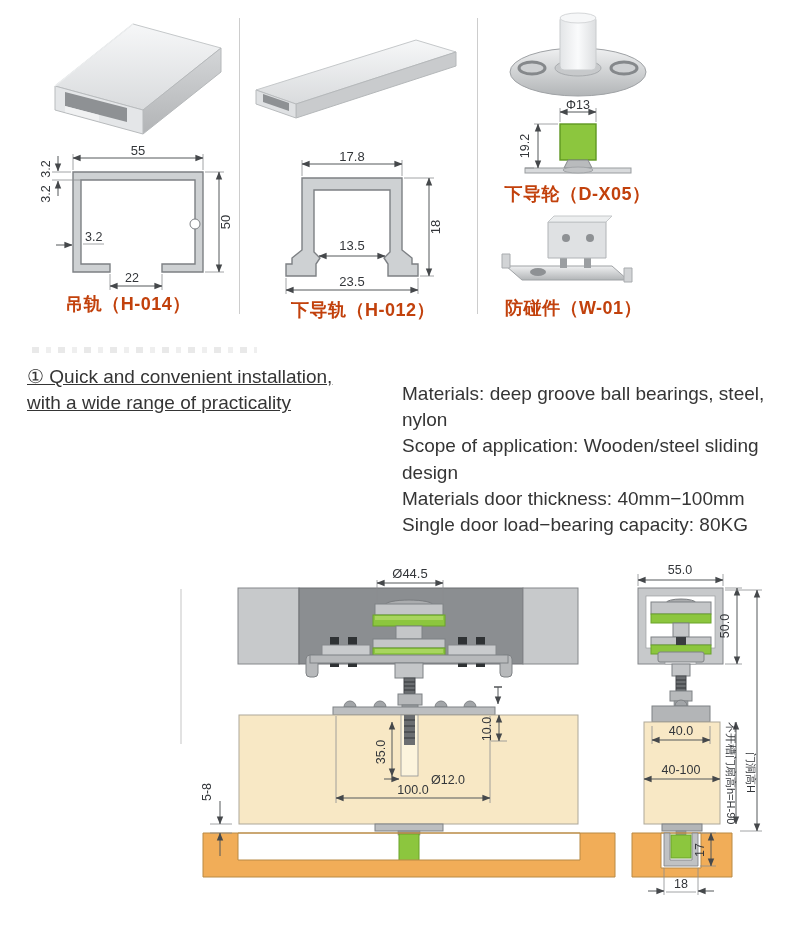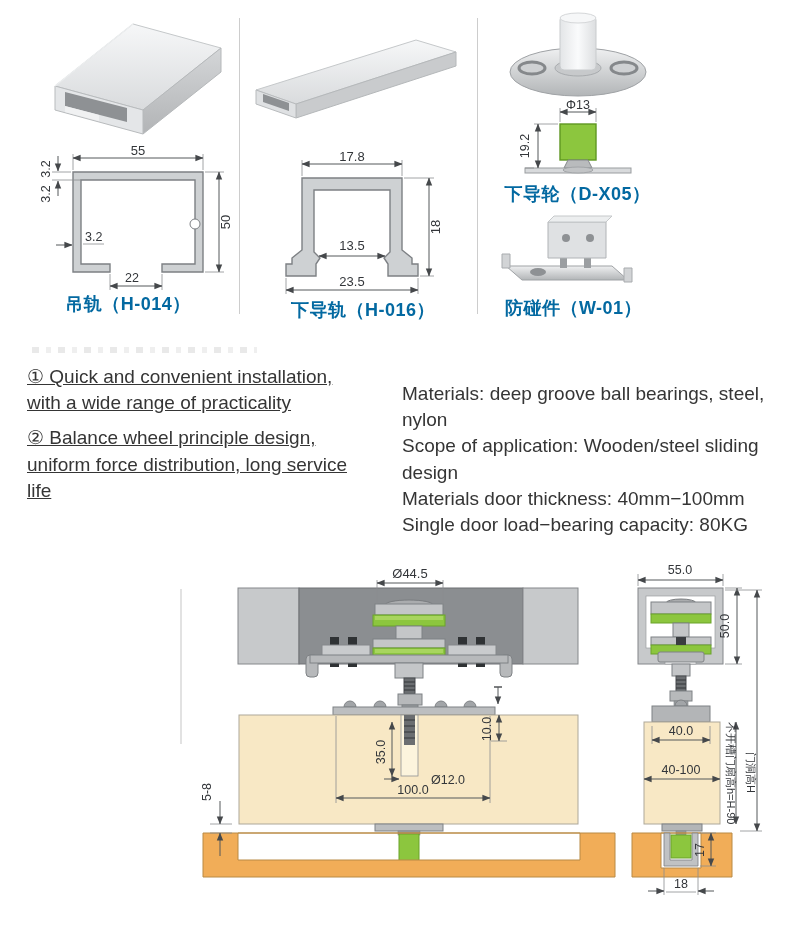--- a/index.html
+++ b/index.html
@@ -1,18 +1,18 @@
 <!DOCTYPE html>
 <html><head>
 <meta charset="utf-8">
 <style>
   html,body{margin:0;padding:0;background:#fff;}
   .page{position:relative;width:800px;height:948px;background:#ffffff;overflow:hidden;
         font-family:"Liberation Sans", sans-serif;color:#333;}
-  .plabel{position:absolute;text-align:center;font-size:18px;font-weight:600;color:#0369a1;letter-spacing:.5px;}
+  .plabel{position:absolute;text-align:center;font-size:18px;font-weight:600;color:#c2410c;letter-spacing:.5px;}
   .vdiv{position:absolute;top:18px;width:1px;height:296px;background:#cdcdcd;}
   .feat{position:absolute;left:18px;top:355px;width:358px;font-size:19px;line-height:1.38;color:#353535;}
   .feat p{margin:9px;text-decoration:underline;}
   .specs{position:absolute;left:392px;top:381px;width:408px;font-size:19px;line-height:1.38;color:#353535;margin-left:10px;}
   .specs p{margin:0;}
   .artifact{position:absolute;left:32px;top:347px;width:225px;height:6px;opacity:.55;
     background:repeating-linear-gradient(90deg,#d7d7d7 0 7px,transparent 7px 14px,#e2e2e2 14px 19px,transparent 19px 26px);}
   svg{position:absolute;overflow:visible;}
   .dl{stroke:#55585b;stroke-width:1;fill:none;}
   .ext{stroke:#8a8d90;stroke-width:.8;fill:none;}
@@ -118,21 +118,21 @@
 
     <text class="dtx13" x="90" y="100" text-anchor="middle">13.5</text>
     <line class="dl" x1="57" y1="106" x2="123" y2="106" marker-start="url(#arr)" marker-end="url(#arr)"></line>
 
     <line class="ext" x1="24" y1="128" x2="24" y2="144"></line>
       <line class="ext" x1="156" y1="128" x2="156" y2="144"></line>
     <line class="dl" x1="24" y1="140" x2="156" y2="140" marker-start="url(#arr)" marker-end="url(#arr)"></line>
     <text class="dtx13" x="90" y="136" text-anchor="middle">23.5</text>
   </svg>
 
-  <div class="plabel" style="left:255px;top:298px;width:216px">下导轨（H-016）</div>
+  <div class="plabel" style="left:255px;top:298px;width:216px">下导轨（H-012）</div>
 
   <svg style="left:498px;top:10px" width="160" height="95" viewBox="0 0 160 95">
     <ellipse cx="80" cy="62" rx="68" ry="24" fill="url(#gMetal)" stroke="#9fa2a5"></ellipse>
     <ellipse cx="34" cy="58" rx="13" ry="6" fill="#cfd1d3" stroke="#85888b" stroke-width="3"></ellipse>
     <ellipse cx="126" cy="58" rx="13" ry="6" fill="#cfd1d3" stroke="#85888b" stroke-width="3"></ellipse>
     <ellipse cx="80" cy="58" rx="23" ry="8" fill="#c7c9cb" stroke="#a8abae"></ellipse>
     <rect x="62" y="6" width="36" height="54" rx="4" fill="url(#gCyl)" stroke="#c8cbcd"></rect>
     <ellipse cx="80" cy="8" rx="18" ry="5" fill="#f6f7f8" stroke="#d5d7d9"></ellipse>
   </svg>
 
@@ -167,21 +167,20 @@
     <circle cx="66" cy="26" r="4" fill="#8e9194"></circle>
     <circle cx="90" cy="26" r="4" fill="#8e9194"></circle>
   </svg>
 
   <div class="plabel" style="left:486px;top:296px;width:175px">防碰件（W-01）</div>
 
   <div class="artifact"></div>
 
   <div class="feat">
     <p>① Quick and convenient installation, with a wide range of practicality</p>
-    <p>② Balance wheel principle design, uniform force distribution, long service life</p>
   </div>
 
   <div class="specs">
     <p>Materials: deep groove ball bearings, steel, nylon</p>
     <p>Scope of application: Wooden/steel sliding design</p>
     <p>Materials door thickness: 40mm−100mm</p>
     <p>Single door load−bearing capacity: 80KG</p>
   </div>
 
   <svg style="left:0;top:545px" width="800" height="403" viewBox="0 545 800 403">

